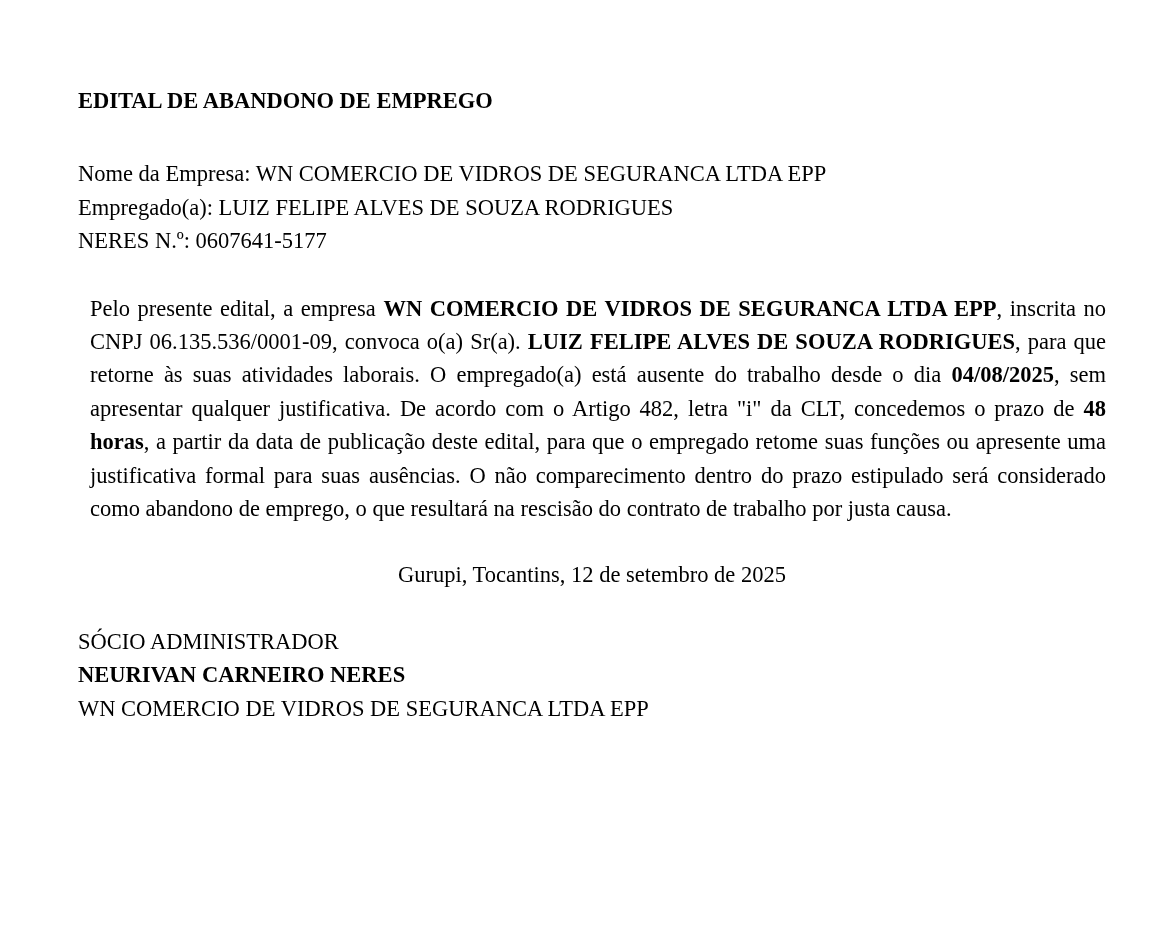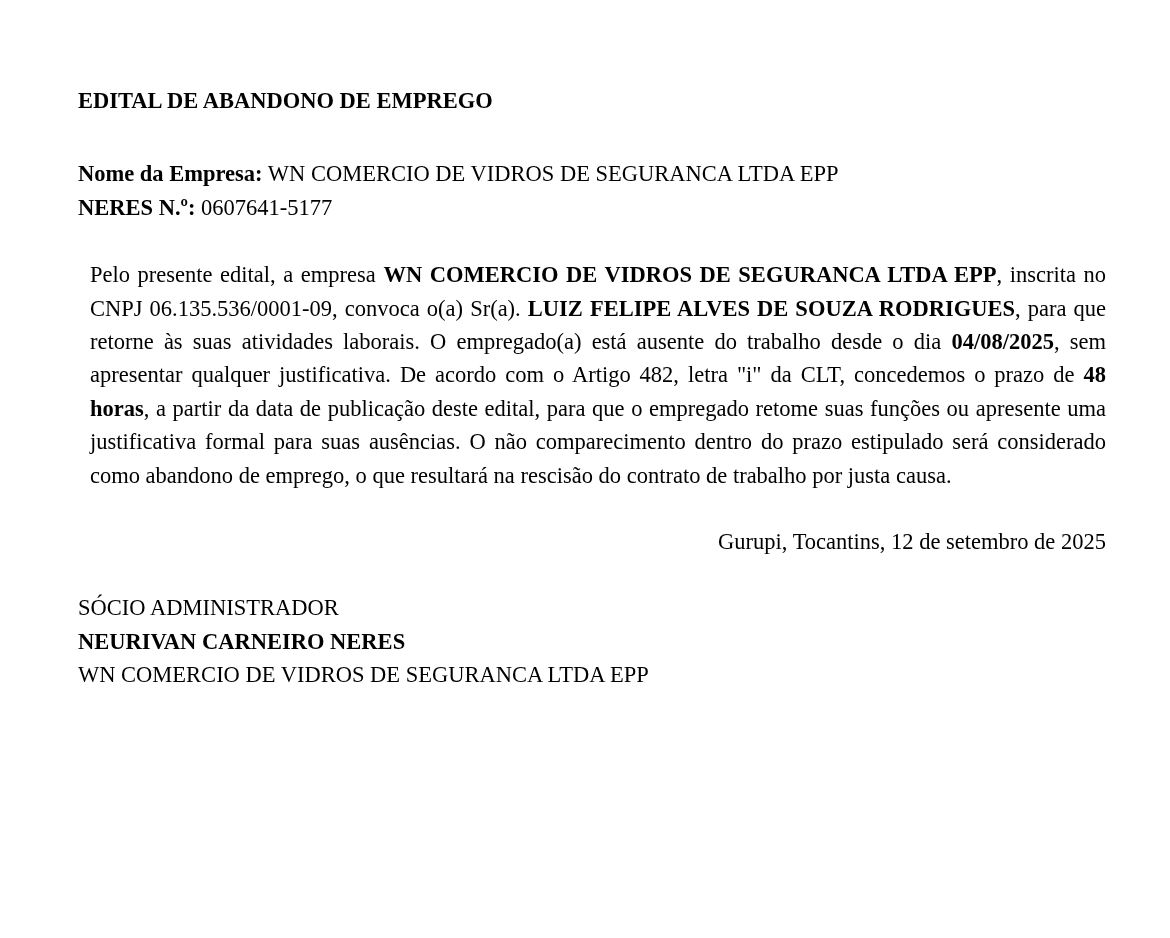--- a/index.html
+++ b/index.html
@@ -26,32 +26,32 @@
     text-align: left;
   }
   .info-block {
     margin: 0;
   }
   .info-line {
     margin: 0;
     text-align: justify;
   }
   .label {
-    font-weight: bold;
+    font-weight: normal;
   }
   .body-paragraph {
     margin: 34px 0 33px 12px;
     text-align: justify;
   }
   .b {
     font-weight: bold;
   }
   .date-line {
     margin: 0 0 33px 0;
-    text-align: right;
+    text-align: center;
   }
   .signature-block {
     margin: 0;
   }
   .sig-line {
     margin: 0;
     text-align: left;
   }
   .sig-name {
     font-weight: bold;
@@ -59,20 +59,21 @@
 </style>
 </head>
 <body>
 
 <div class="page">
 
   <p class="title">EDITAL DE ABANDONO DE EMPREGO</p>
 
   <div class="info-block">
     <p class="info-line"><span class="label">Nome da Empresa:</span><span> WN COMERCIO DE VIDROS DE SEGURANCA LTDA EPP</span></p>
+    <p class="info-line"><span class="label">Empregado(a):</span><span> LUIZ FELIPE ALVES DE SOUZA RODRIGUES</span></p>
     <p class="info-line"><span class="label">NERES N.º:</span><span> 0607641-5177</span></p>
   </div>
 
   <p class="body-paragraph"><span>Pelo presente edital, a empresa </span><span class="b">WN COMERCIO DE VIDROS DE SEGURANCA LTDA EPP</span><span>, inscrita no CNPJ 06.135.536/0001-09, convoca o(a) Sr(a). </span><span class="b">LUIZ FELIPE ALVES DE SOUZA RODRIGUES</span><span>, para que retorne às suas atividades laborais. O empregado(a) está ausente do trabalho desde o dia </span><span class="b">04/08/2025</span><span>, sem apresentar qualquer justificativa. De acordo com o Artigo 482, letra "i" da CLT, concedemos o prazo de </span><span class="b">48 horas</span><span>, a partir da data de publicação deste edital, para que o empregado retome suas funções ou apresente uma justificativa formal para suas ausências. O não comparecimento dentro do prazo estipulado será considerado como abandono de emprego, o que resultará na rescisão do contrato de trabalho por justa causa.</span></p>
 
   <p class="date-line">Gurupi, Tocantins, 12 de setembro de 2025</p>
 
   <div class="signature-block">
     <p class="sig-line">SÓCIO ADMINISTRADOR</p>
     <p class="sig-line sig-name">NEURIVAN CARNEIRO NERES</p>

